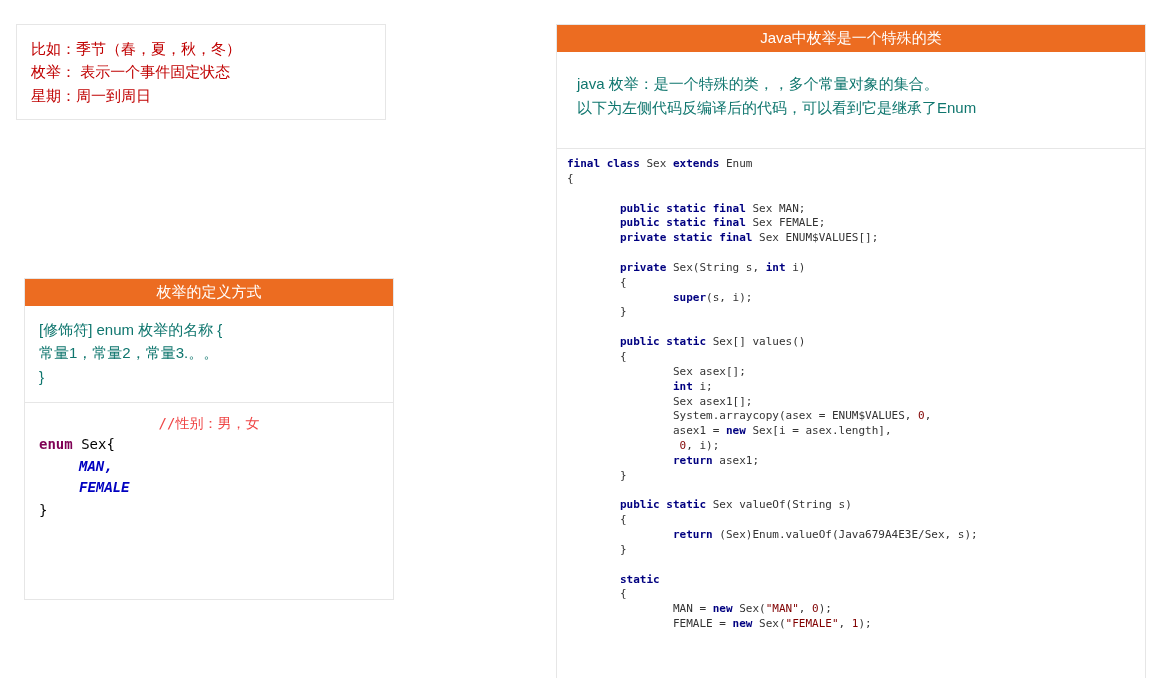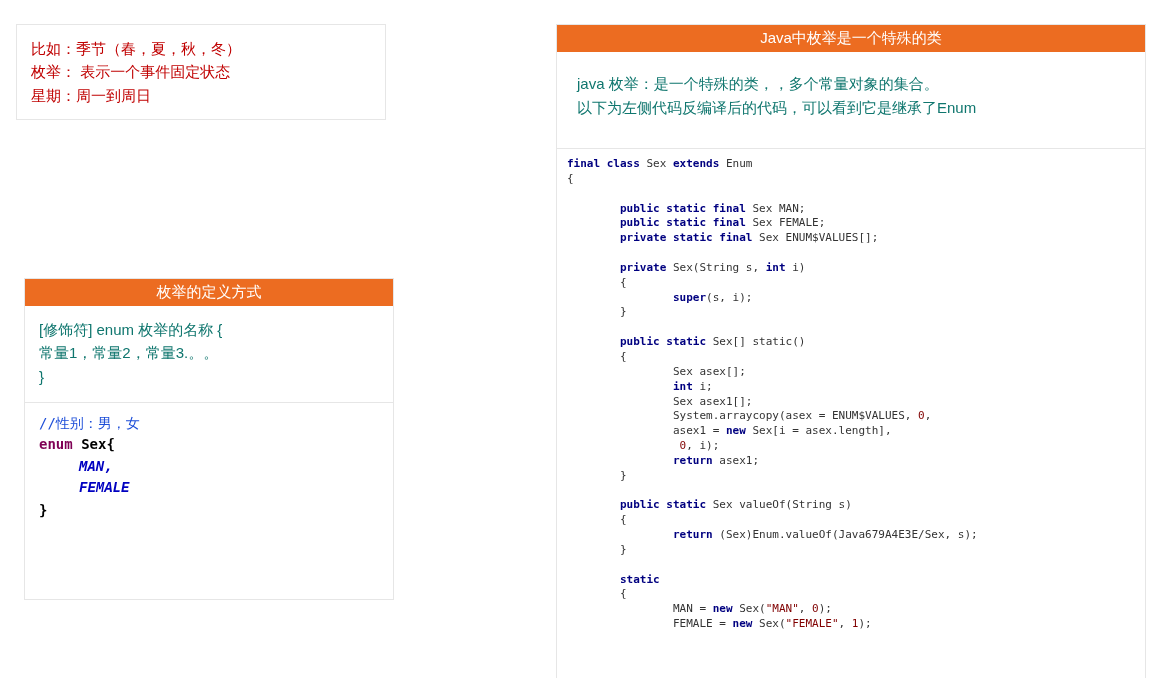--- a/index.html
+++ b/index.html
@@ -35,23 +35,23 @@
   .divider {
     border-top: 1px solid #e6e6e6;
     margin-top: 6px;
   }
   .code-block {
     font-family: Consolas, monospace;
     font-size: 14px;
     padding: 10px 14px;
     line-height: 1.55;
   }
-  .code-block .comment { color: #1d4ed8; }
+  .code-block .comment { color: #ef4444; text-align: center; }
   .code-block .kw { color: #7f0055; font-weight: bold; }
-  .code-block .cls { color: #000; font-weight: bold; }
+  .code-block .cls { color: #000; font-weight: normal; }
   .code-block .ital { color: #0000c0; font-style: italic; font-weight: bold; }
 
   .rcode {
     font-family: Consolas, monospace;
     font-size: 11px;
     line-height: 1.35;
     padding: 8px 10px;
     white-space: pre;
     color: #333;
     border-top: 1px solid #e6e6e6;
@@ -103,21 +103,21 @@
 
         <span class="kw">public static final</span><span> Sex MAN;</span>
         <span class="kw">public static final</span><span> Sex FEMALE;</span>
         <span class="kw">private static final</span><span> Sex ENUM$VALUES[];</span>
 
         <span class="kw">private</span><span> Sex(String s, </span><span class="kw">int</span><span> i)</span>
         {
                 <span class="kw">super</span><span>(s, i);</span>
         }
 
-        <span class="kw">public static</span><span> Sex[] static()</span>
+        <span class="kw">public static</span><span> Sex[] values()</span>
         {
                 <span>Sex asex[];</span>
                 <span class="kw">int</span><span> i;</span>
                 <span>Sex asex1[];</span>
                 <span>System.arraycopy(asex = ENUM$VALUES, </span><span class="num">0</span><span>,</span>
                 <span>asex1 = </span><span class="kw">new</span><span> Sex[i = asex.length],</span>
                 <span> </span><span class="num">0</span><span>, i);</span>
                 <span class="kw">return</span><span> asex1;</span>
         }
 

